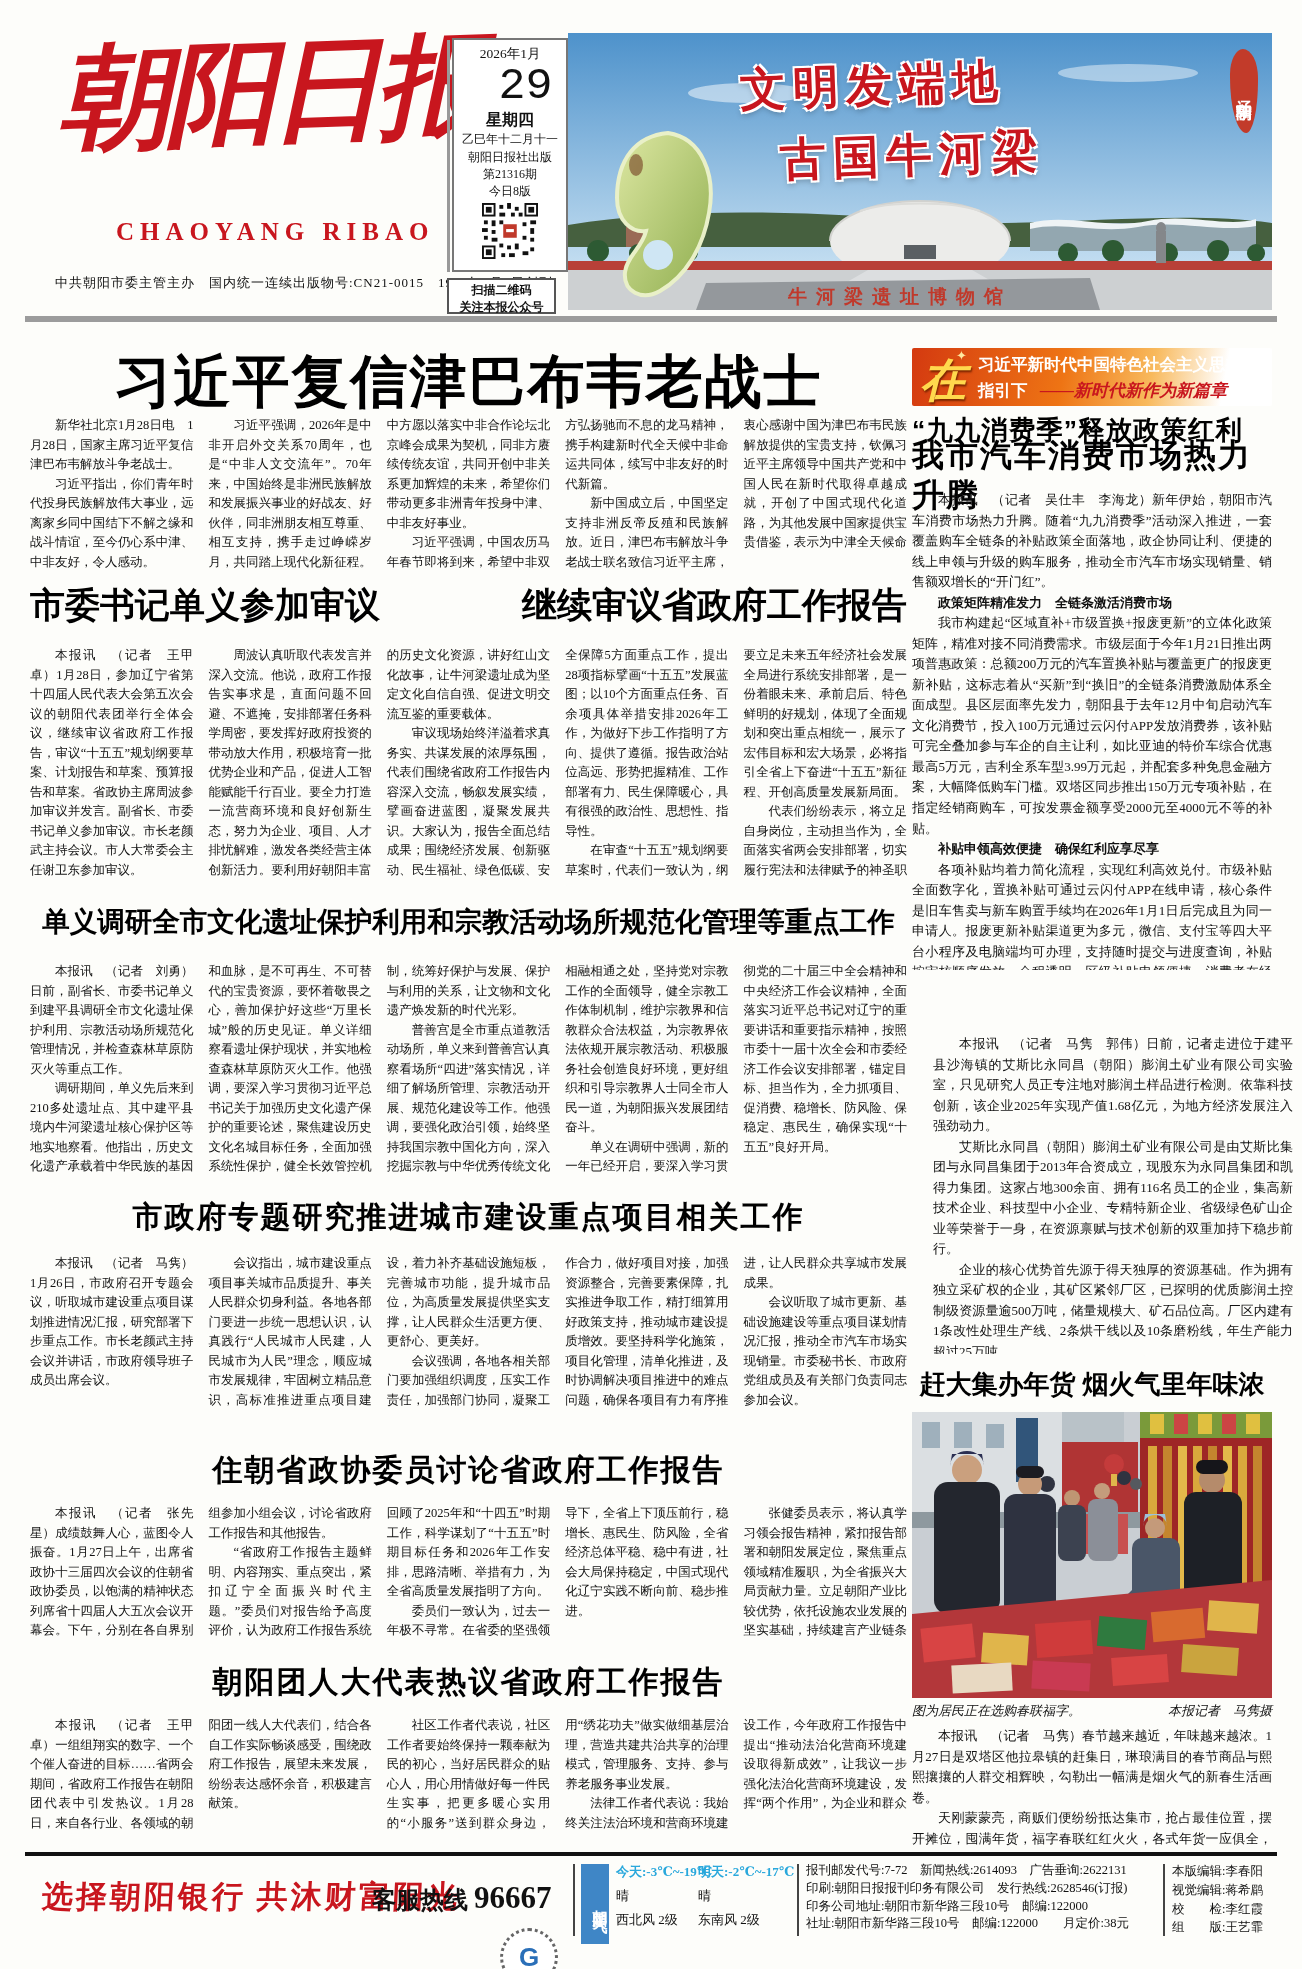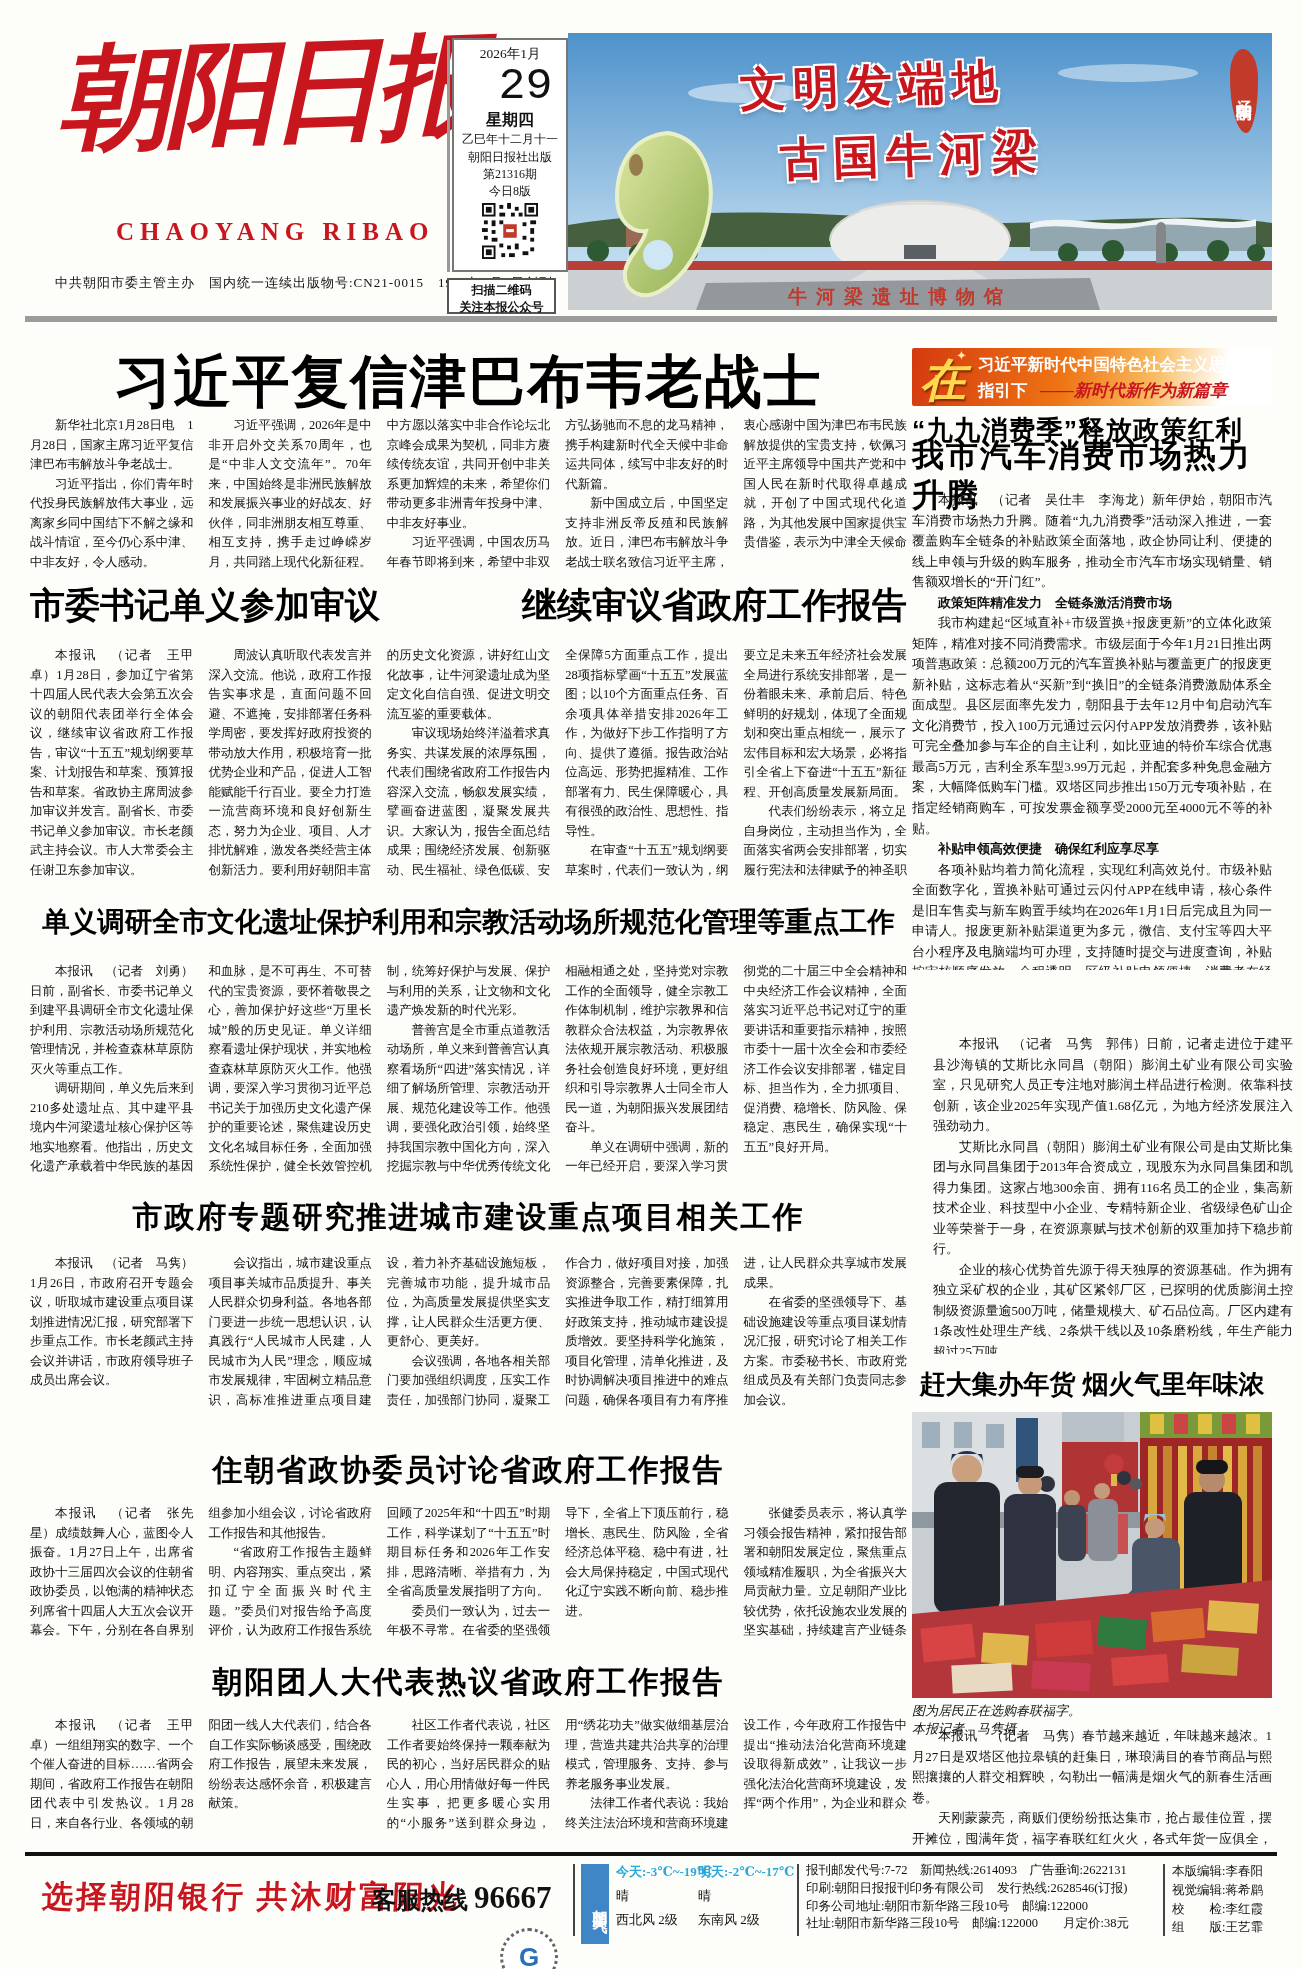--- a/index.html
+++ b/index.html
@@ -38,21 +38,21 @@
   .theory .zai{position:absolute;left:8px;top:2px;font-size:46px;font-weight:bold;font-style:italic;
     color:#ffd84d;text-shadow:1px 2px 2px #7c2600;font-family:"Liberation Serif",serif;}
   .theory .l1{position:absolute;left:66px;top:6px;color:#fff;font-weight:900;font-size:16.5px;
     font-family:"Liberation Sans","DejaVu Sans",sans-serif;white-space:nowrap;}
   .theory .l2{position:absolute;left:66px;top:32px;color:#fff;font-weight:900;font-size:16.5px;
     font-family:"Liberation Sans","DejaVu Sans",sans-serif;}
   .theory .l2b{position:absolute;left:128px;top:31px;color:#c8161e;font-weight:bold;font-style:italic;
     font-size:17px;white-space:nowrap;}
   .theory .star{position:absolute;left:44px;top:0;color:#ffe9a0;font-size:13px;}
   .rhl{font-family:"Liberation Sans","DejaVu Sans",sans-serif;font-weight:900;color:#000;line-height:1.25;}
-  .caption{font-size:13px;font-style:italic;display:flex;justify-content:space-between;flex-direction:column;}
+  .caption{font-size:13px;font-style:italic;display:flex;justify-content:space-between;}
   .adtext{color:#c8161e;font-weight:900;font-size:31px;letter-spacing:3px;white-space:nowrap;
     font-family:"Liberation Serif",serif;transform:skewX(-3deg);}
   .hotline{font-weight:900;font-size:24px;white-space:nowrap;}
   .hotline b{font-size:31px;font-family:"Liberation Serif",serif;}
   .emblem{width:52px;height:52px;border:3px dotted #666;border-radius:50%;display:flex;align-items:center;
     justify-content:center;position:relative;background:#fff;}
   .emblem .g{color:#2a6fb8;font-size:26px;font-weight:900;font-family:"Liberation Sans",sans-serif;}
   .wlabel{background:#3f86c6;color:#fff;writing-mode:vertical-rl;text-align:center;font-weight:bold;
     font-size:15px;letter-spacing:3px;}
   .wcol{font-size:13px;line-height:1.85;}
@@ -212,21 +212,21 @@
     <p>普善宫是全市重点道教活动场所，单义来到普善宫认真察看场所“四进”落实情况，详细了解场所管理、宗教活动开展、规范化建设等工作。他强调，要强化政治引领，始终坚持我国宗教中国化方向，深入挖掘宗教与中华优秀传统文化相融相通之处，坚持党对宗教工作的全面领导，健全宗教工作体制机制，维护宗教界和信教群众合法权益，为宗教界依法依规开展宗教活动、积极服务社会创造良好环境，更好组织和引导宗教界人士同全市人民一道，为朝阳振兴发展团结奋斗。</p>
     <p>单义在调研中强调，新的一年已经开启，要深入学习贯彻党的二十届三中全会精神和中央经济工作会议精神，全面落实习近平总书记对辽宁的重要讲话和重要指示精神，按照市委十一届十次全会和市委经济工作会议安排部署，锚定目标、担当作为，全力抓项目、促消费、稳增长、防风险、保稳定、惠民生，确保实现“十五五”良好开局。</p>
 
   </div>
 
   <div class="abs hl" style="left:30px;top:1197px;width:877px;font-size:30px;text-align:center;letter-spacing:2px;">市政府专题研究推进城市建设重点项目相关工作</div>
   <div class="abs cols" style="left:30px;top:1254px;width:877px;height:188px;column-count:5;">
     <p>本报讯　（记者　马隽）1月26日，市政府召开专题会议，听取城市建设重点项目谋划推进情况汇报，研究部署下步重点工作。市长老颜武主持会议并讲话，市政府领导班子成员出席会议。</p>
     <p>会议指出，城市建设重点项目事关城市品质提升、事关人民群众切身利益。各地各部门要进一步统一思想认识，认真践行“人民城市人民建，人民城市为人民”理念，顺应城市发展规律，牢固树立精品意识，高标准推进重点项目建设，着力补齐基础设施短板，完善城市功能，提升城市品位，为高质量发展提供坚实支撑，让人民群众生活更方便、更舒心、更美好。</p>
     <p>会议强调，各地各相关部门要加强组织调度，压实工作责任，加强部门协同，凝聚工作合力，做好项目对接，加强资源整合，完善要素保障，扎实推进争取工作，精打细算用好政策支持，推动城市建设提质增效。要坚持科学化施策，项目化管理，清单化推进，及时协调解决项目推进中的难点问题，确保各项目有力有序推进，让人民群众共享城市发展成果。</p>
-    <p>在省委的坚强领导下、基础设施建设等重点项目谋划情况汇报，研究讨论了相关工作方案。市委秘书长、市政府党组成员及有关部门负责同志参加会议。</p>
+    <p>会议听取了城市更新、基础设施建设等重点项目谋划情况汇报，推动全市汽车市场实现销量。市委秘书长、市政府党组成员及有关部门负责同志参加会议。</p>
   </div>
 
   <div class="abs hl" style="left:30px;top:1450px;width:877px;font-size:30px;text-align:center;letter-spacing:2px;">住朝省政协委员讨论省政府工作报告</div>
   <div class="abs cols" style="left:30px;top:1504px;width:877px;height:150px;column-count:5;">
     <p>本报讯　（记者　张先星）成绩鼓舞人心，蓝图令人振奋。1月27日上午，出席省政协十三届四次会议的住朝省政协委员，以饱满的精神状态列席省十四届人大五次会议开幕会。下午，分别在各自界别组参加小组会议，讨论省政府工作报告和其他报告。</p>
     <p>“省政府工作报告主题鲜明、内容翔实、重点突出，紧扣辽宁全面振兴时代主题。”委员们对报告给予高度评价，认为政府工作报告系统回顾了2025年和“十四五”时期工作，科学谋划了“十五五”时期目标任务和2026年工作安排，思路清晰、举措有力，为全省高质量发展指明了方向。</p>
     <p>委员们一致认为，过去一年极不寻常。在省委的坚强领导下，全省上下顶压前行，稳增长、惠民生、防风险，全省经济总体平稳、稳中有进，社会大局保持稳定，中国式现代化辽宁实践不断向前、稳步推进。</p>
     <p>张健委员表示，将认真学习领会报告精神，紧扣报告部署和朝阳发展定位，聚焦重点领域精准履职，为全省振兴大局贡献力量。立足朝阳产业比较优势，依托设施农业发展的坚实基础，持续建言产业链条延伸，助推全省农业产业发展目标，凝聚振兴合力，推动风电等资源优势转化为现实产能，把生态优势转化为全省发展优势。</p>
   </div>
 

